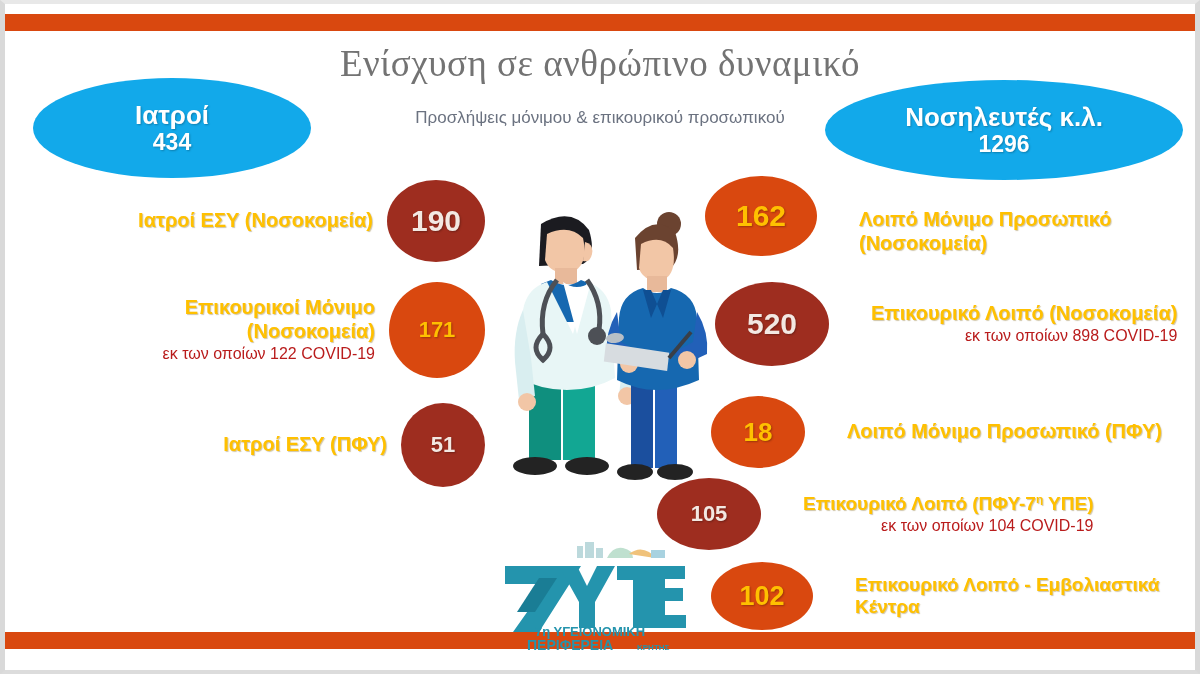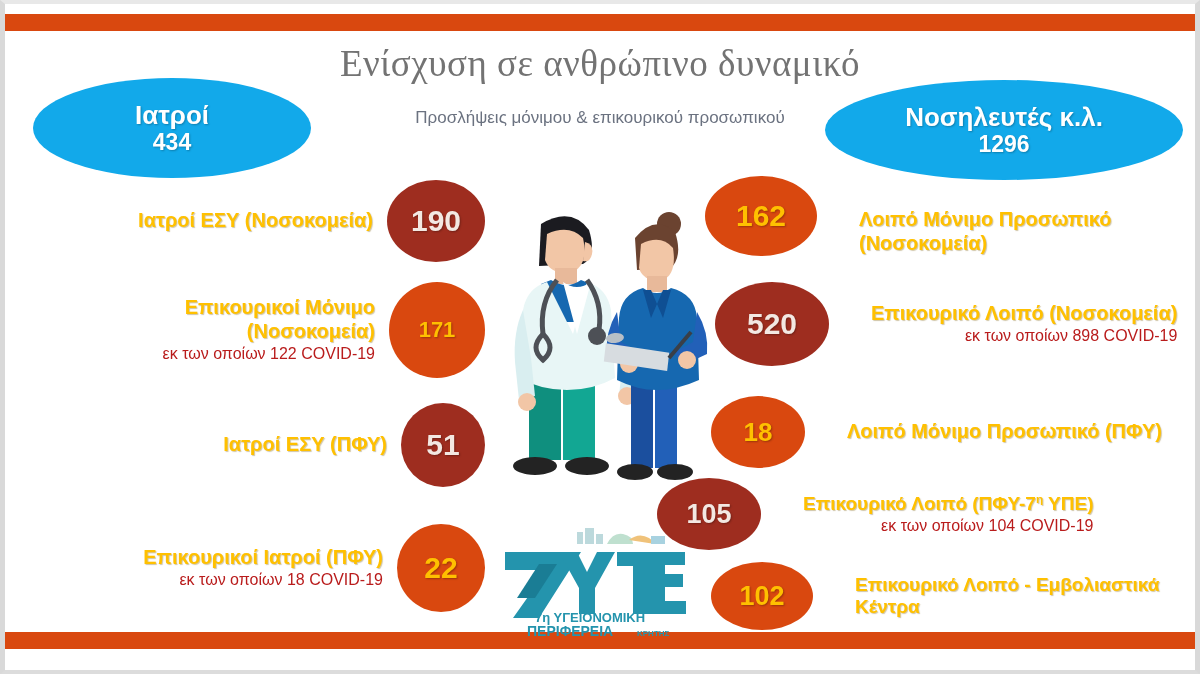--- a/index.html
+++ b/index.html
@@ -49,54 +49,54 @@
   #row-l1{left:60px;top:176px;width:420px;justify-content:flex-end;}
   #row-l1 .lbl{font-size:20px;}
   #row-l1 .bubble{width:98px;height:82px;font-size:30px;}
 
   #row-l2{left:55px;top:278px;width:425px;justify-content:flex-end;}
   #row-l2 .lbl{font-size:20px;}
   #row-l2 .bubble{width:96px;height:96px;font-size:22px;}
 
   #row-l3{left:60px;top:399px;width:420px;justify-content:flex-end;}
   #row-l3 .lbl{font-size:20px;}
-  #row-l3 .bubble{width:84px;height:84px;font-size:30px;}
+  #row-l3 .bubble{width:84px;height:84px;font-size:22px;}
 
   #row-l4{left:50px;top:520px;width:430px;justify-content:flex-end;}
   #row-l4 .lbl{font-size:20px;}
   #row-l4 .bubble{width:88px;height:88px;font-size:30px;}
 
   
   #row-r1{left:700px;top:172px;width:480px;}
   #row-r1 .lbl{font-size:20px;margin-top:31px;}
   #row-r1 .bubble{width:112px;height:80px;font-size:30px;}
 
   #row-r2{left:710px;top:278px;width:470px;}
   #row-r2 .lbl{font-size:20px;}
   #row-r2 .bubble{width:114px;height:84px;font-size:30px;}
 
   #row-r3{left:706px;top:392px;width:474px;}
   #row-r3 .lbl{font-size:20px;}
   #row-r3 .bubble{width:94px;height:72px;font-size:26px;}
 
   #row-r4{left:652px;top:474px;width:528px;}
   #row-r4 .lbl{font-size:19px;}
-  #row-r4 .bubble{width:104px;height:72px;font-size:27px;}
+  #row-r4 .bubble{width:104px;height:72px;font-size:22px;}
 
   #row-r5{left:706px;top:558px;width:474px;}
   #row-r5 .lbl{font-size:19px;}
   #row-r5 .bubble{width:102px;height:68px;font-size:27px;}
 
   sup{font-size:.62em;vertical-align:super;}
 
   
   .art{position:absolute;left:462px;top:160px;width:250px;height:380px;}
 
   
-  .logo{position:absolute;left:494px;top:522px;width:200px;height:112px;}
+  .logo{position:absolute;left:494px;top:536px;width:200px;height:112px;}
 </style>
 </head>
 <body>
 
 <div class="slide">
 
   <div class="bar top"></div>
   <div class="bar bottom"></div>
 
   <div class="title">Ενίσχυση σε ανθρώπινο δυναμικό</div>
@@ -127,27 +127,20 @@
     <div class="bubble orange">171</div>
   </div>
 
   <div class="row left" id="row-l3">
     <div class="lbl">
       <span>Ιατροί ΕΣΥ (ΠΦΥ)</span>
     </div>
     <div class="bubble maroon">51</div>
   </div>
 
-  <div class="row left" id="row-l4">
-    <div class="lbl">
-      <span>Επικουρικοί Ιατροί (ΠΦΥ)</span>
-      <span class="sub">εκ των οποίων 18 COVID-19</span>
-    </div>
-    <div class="bubble orange">22</div>
-  </div>
 
   <div class="row right" id="row-r1">
     <div class="bubble orange">162</div>
     <div class="lbl">
       <span>Λοιπό Μόνιμο Προσωπικό (Νοσοκομεία)</span>
     </div>
   </div>
 
   <div class="row right" id="row-r2">
     <div class="bubble maroon">520</div>

